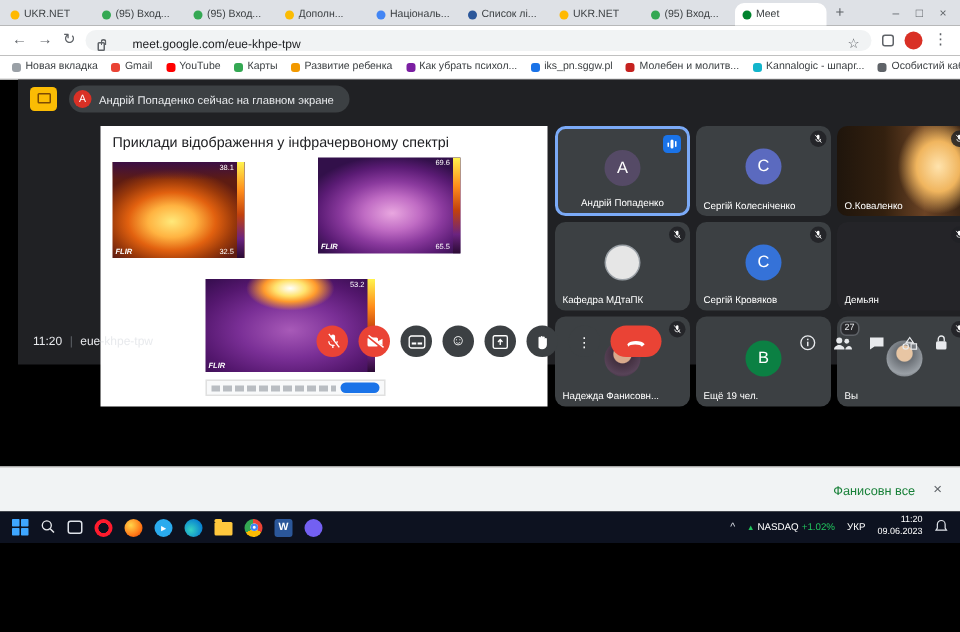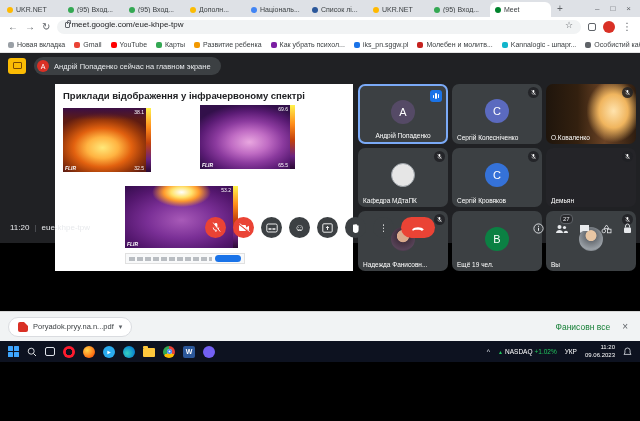--- a/index.html
+++ b/index.html
@@ -14,46 +14,46 @@
        font-size:7px;color:#3c4043;border-radius:6px 6px 0 0;overflow:hidden;white-space:nowrap;flex:0 0 auto}
   .tab.active{background:#fff}
   .fav{width:6px;height:6px;border-radius:50%;flex:0 0 auto}
   .tab-label{overflow:hidden;text-overflow:ellipsis}
   .newtab{font-size:10px;color:#5f6368;padding:0 6px;align-self:center}
   .wincontrols{margin-left:auto;display:flex;gap:11px;padding:0 9px;font-size:8px;color:#5f6368;align-self:center}
 
   .toolbar{position:absolute;top:17px;left:0;right:0;height:20px;background:#fff;
            display:flex;align-items:center;gap:7px;padding:0 8px}
   .navicon{color:#5f6368;font-size:10px;line-height:1}
-  .addr{flex:1;height:14px;background:#f1f3f4;border-radius:7px;display:flex;align-items:flex-start;
-        gap:1px;padding:0 8px;font-size:8px;color:#202124}
+  .addr{flex:1;height:14px;background:#f1f3f4;border-radius:7px;display:flex;align-items:flex-end;
+        gap:18px;padding:0 8px;font-size:8px;color:#202124}
   .lock{width:5px;height:6px;border:1px solid #5f6368;border-radius:1px;position:relative;margin-top:2px}
   .lock::before{content:"";position:absolute;left:.5px;top:-3px;width:2.5px;height:2.5px;
                 border:1px solid #5f6368;border-bottom:none;border-radius:2px 2px 0 0}
   .addr .star{margin-left:auto;color:#5f6368;font-size:9px}
   .ext{width:8px;height:8px;border:1.3px solid #5f6368;border-radius:2px}
   .avatar-chip{width:12px;height:12px;border-radius:50%;background:#d93025}
 
   .bookmarks{position:absolute;top:37px;left:0;right:0;height:16px;background:#fff;border-bottom:1px solid #e4e4e4;
              display:flex;align-items:center;gap:9px;padding:0 8px;font-size:7px;color:#3c4043;
              white-space:nowrap;overflow:hidden}
   .bm{display:flex;align-items:center;gap:3px;flex:0 0 auto}
   .bicon{width:6px;height:6px;border-radius:2px}
 
   
-  .meet{position:absolute;top:53px;left:0;right:0;height:190px;background:#202124}
+  .meet{position:absolute;top:53px;left:12px;right:0;height:190px;background:#202124}
   .present-chip{position:absolute;left:8px;top:5px;width:18px;height:16px;background:#fbbc04;border-radius:3px}
   .present-chip i{display:block;margin:3.5px auto 0;width:9px;height:7px;border:1.4px solid #7c4a03;border-radius:1px}
   .banner{position:absolute;left:34px;top:4px;height:18px;background:#3c4043;border-radius:9px;
           display:flex;align-items:center;gap:5px;padding:0 10px 0 3px;color:#e8eaed;font-size:7.5px;white-space:nowrap}
   .bav{width:12px;height:12px;border-radius:50%;background:#d93025;color:#fff;font-size:7px;
        display:flex;align-items:center;justify-content:center}
 
   .slide{position:absolute;left:55px;top:31px;width:298px;height:187px;background:#fff}
-  .slide-title{position:absolute;top:6px;left:8px;right:6px;font-size:9.5px;font-weight:bold;color:#202124}
+  .slide-title{position:absolute;top:6px;left:8px;right:6px;font-size:9.5px;font-weight:normal;color:#202124}
   .fig{position:absolute;overflow:hidden}
   .fig1{left:8px;top:24px;width:88px;height:64px;
     background:radial-gradient(60% 55% at 45% 62%, #ffe97a 0%, #ffb341 30%, #e2610f 55%, #9c3a0a 78%, #5e1c12 100%)}
   .fig1::before{content:"";position:absolute;left:0;top:0;right:0;height:12px;
     background:linear-gradient(180deg,#3b0f45 0%,rgba(59,15,69,0) 100%)}
   .fig2{left:145px;top:21px;width:95px;height:64px;
     background:radial-gradient(65% 60% at 52% 58%, #e9a7e0 0%, #c06cc4 30%, #8b3a9e 55%, #5a1b74 80%, #32104a 100%)}
   .fig3{left:70px;top:102px;width:113px;height:62px;
     background:
       radial-gradient(26% 24% at 50% 10%, #ffffff 0%, #ffe36e 35%, #ff9b2d 60%, rgba(255,155,45,0) 100%),
@@ -464,25 +464,20 @@
       <span class="micon">
           <svg width="9" height="11" viewBox="0 0 9 11">
             <rect x="1" y="4.5" width="7" height="5.5" rx="1" fill="#e8eaed"></rect>
             <path d="M2.5 4.5V3a2 2 0 0 1 4 0v1.5" fill="none" stroke="#e8eaed" stroke-width=".9"></path>
           </svg>
         </span>
     </div>
   </div>
 
   <div class="dlbar">
-    <div class="chip">
-      <span class="pdfico"></span>
-      <span>Poryadok.pryy.na.n...pdf</span>
-      <span class="chev">▾</span>
-    </div>
     <span class="showall">Фанисовн все</span>
     <span class="dlclose">×</span>
   </div>
 
   <div class="taskbar">
     <span class="tb-start">
         <i></i>
         <i></i>
         <i></i>
         <i></i>

